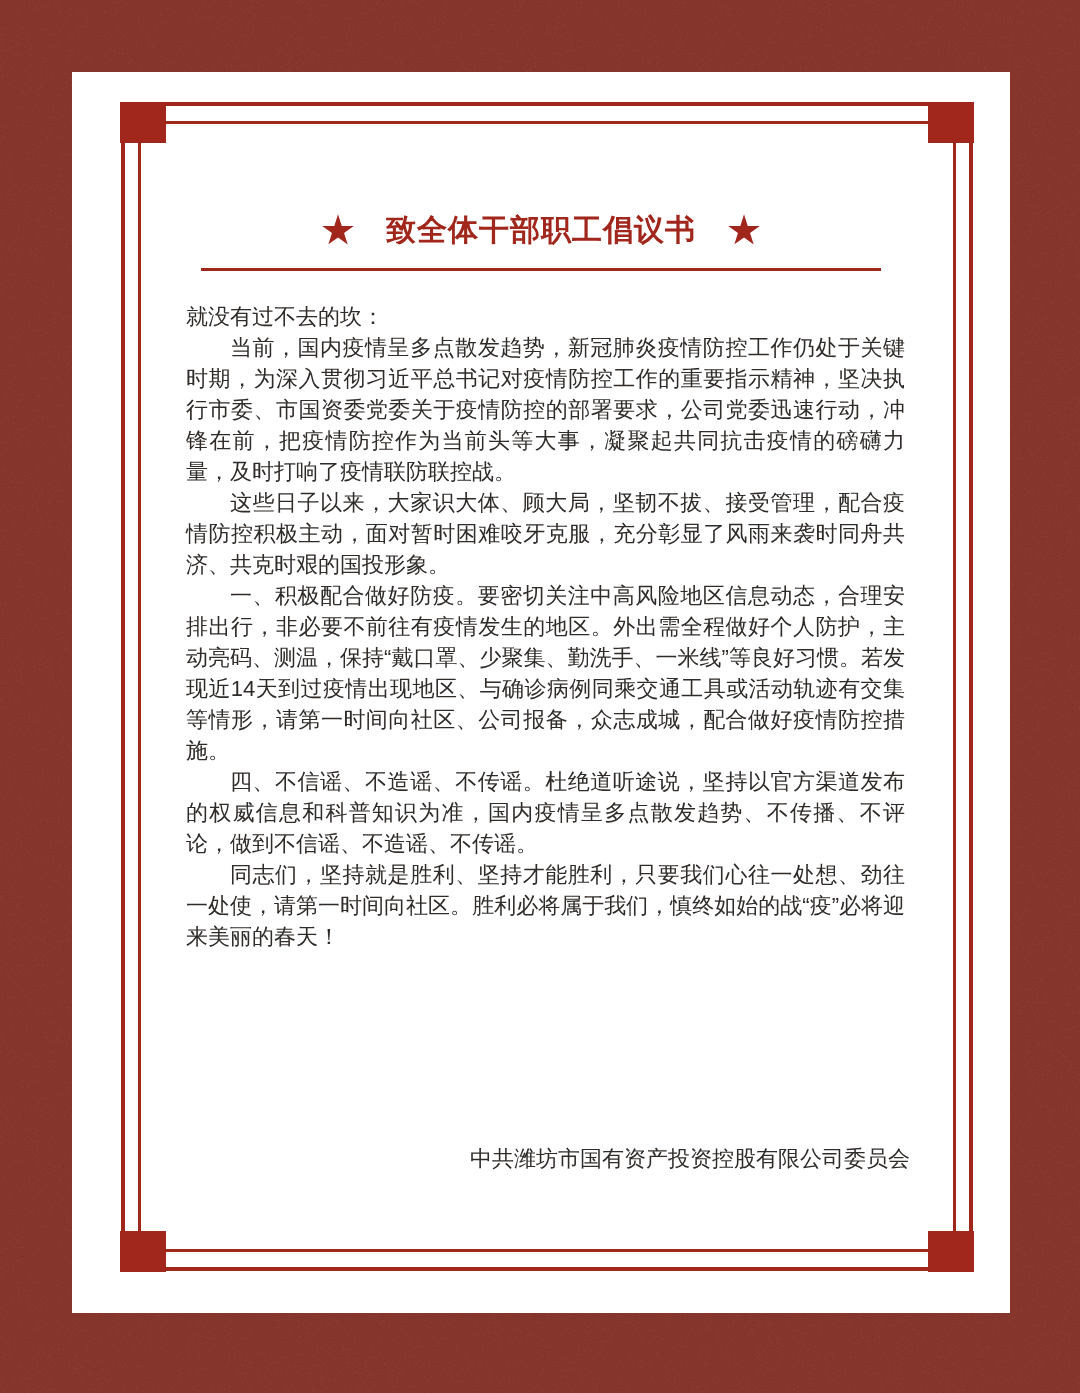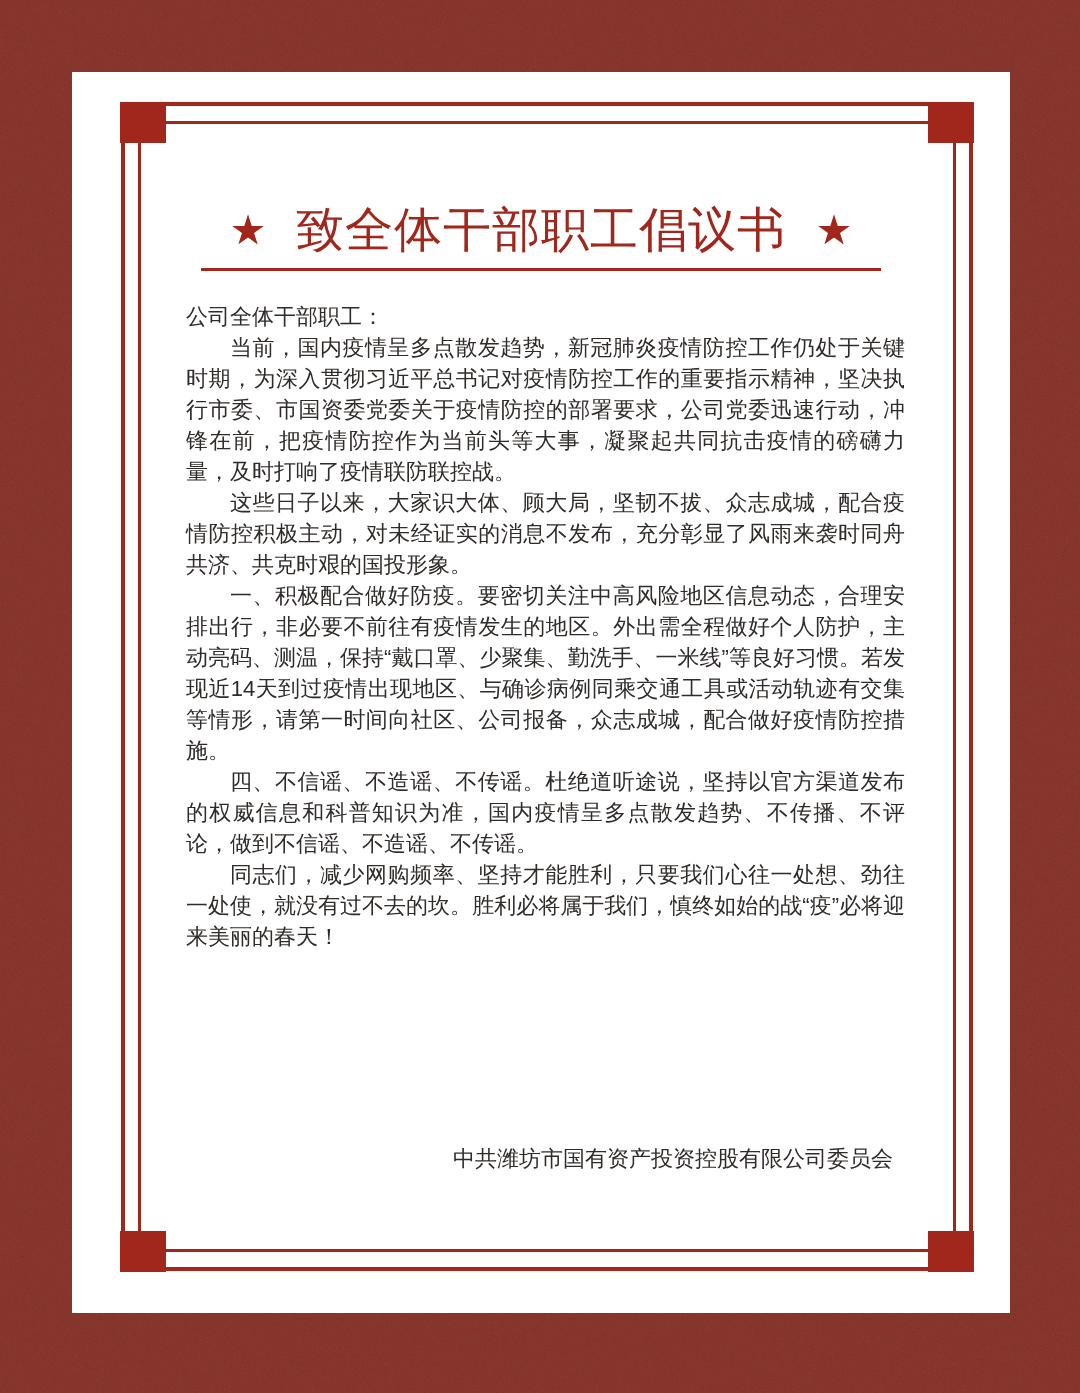--- a/index.html
+++ b/index.html
@@ -35,42 +35,42 @@
   .title-row {
     position: absolute; left: 0; top: 134px; width: 100%; height: 48px;
     display: flex; align-items: center; justify-content: center; gap: 30px;
     z-index: 3;
   }
   .title-star {
     font-size: 36px; line-height: 1;
     color: var(--accent, #a1271d);
   }
   .page-title {
-    font-size: 48px; line-height: 1; font-weight: 400;
+    font-size: 30px; line-height: 1; font-weight: 700;
     color: var(--accent, #a1271d);
     letter-spacing: 1px;
     white-space: nowrap;
   }
   .title-rule {
     position: absolute; left: 129px; top: 196px; width: 680px; height: 3px;
     background: var(--accent, #a1271d); z-index: 3;
   }
 
   .body-text {
     position: absolute; left: 114px; top: 229px; width: 719px;
     font-size: 22px; line-height: 31px;
     color: var(--text, #2f2b29);
     text-align: justify;
     z-index: 3;
   }
   .body-text p { margin: 0; }
   .body-text p.indent { text-indent: 2em; }
 
   .signature {
-    position: absolute; right: 117px; top: 1071px;
+    position: absolute; right: 100px; top: 1071px;
     text-align: center;
     font-size: 22px; line-height: 31px;
     color: var(--text, #2f2b29);
     z-index: 3;
   }
   .signature .sig-line { white-space: nowrap; }
 </style>
 </head>
 <body>
 
@@ -100,25 +100,25 @@
   <div class="corner br"></div>
 
   <div class="title-row">
     <span class="title-star">★</span>
     <span class="page-title">致全体干部职工倡议书</span>
     <span class="title-star">★</span>
   </div>
   <div class="title-rule"></div>
 
   <div class="body-text">
-    <p>公司全体干部职工：</p>
+    <p>就没有过不去的坎：</p>
     <p class="indent">当前，国内疫情呈多点散发趋势，新冠肺炎疫情防控工作仍处于关键时期，为深入贯彻习近平总书记对疫情防控工作的重要指示精神，坚决执行市委、市国资委党委关于疫情防控的部署要求，公司党委迅速行动，冲锋在前，把疫情防控作为当前头等大事，凝聚起共同抗击疫情的磅礴力量，及时打响了疫情联防联控战。</p>
-    <p class="indent">这些日子以来，大家识大体、顾大局，坚韧不拔、众志成城，配合疫情防控积极主动，对未经证实的消息不发布，充分彰显了风雨来袭时同舟共济、共克时艰的国投形象。</p>
+    <p class="indent">这些日子以来，大家识大体、顾大局，坚韧不拔、接受管理，配合疫情防控积极主动，面对暂时困难咬牙克服，充分彰显了风雨来袭时同舟共济、共克时艰的国投形象。</p>
     <p class="indent">一、积极配合做好防疫。要密切关注中高风险地区信息动态，合理安排出行，非必要不前往有疫情发生的地区。外出需全程做好个人防护，主动亮码、测温，保持“戴口罩、少聚集、勤洗手、一米线”等良好习惯。若发现近14天到过疫情出现地区、与确诊病例同乘交通工具或活动轨迹有交集等情形，请第一时间向社区、公司报备，众志成城，配合做好疫情防控措施。</p>
     <p class="indent">四、不信谣、不造谣、不传谣。杜绝道听途说，坚持以官方渠道发布的权威信息和科普知识为准，国内疫情呈多点散发趋势、不传播、不评论，做到不信谣、不造谣、不传谣。</p>
-    <p class="indent">同志们，减少网购频率、坚持才能胜利，只要我们心往一处想、劲往一处使，就没有过不去的坎。胜利必将属于我们，慎终如始的战“疫”必将迎来美丽的春天！</p>
+    <p class="indent">同志们，坚持就是胜利、坚持才能胜利，只要我们心往一处想、劲往一处使，请第一时间向社区。胜利必将属于我们，慎终如始的战“疫”必将迎来美丽的春天！</p>
   </div>
 
   <div class="signature">
     <div class="sig-line">中共潍坊市国有资产投资控股有限公司委员会</div>
   </div>
 
 </div>
 
 </body></html>

